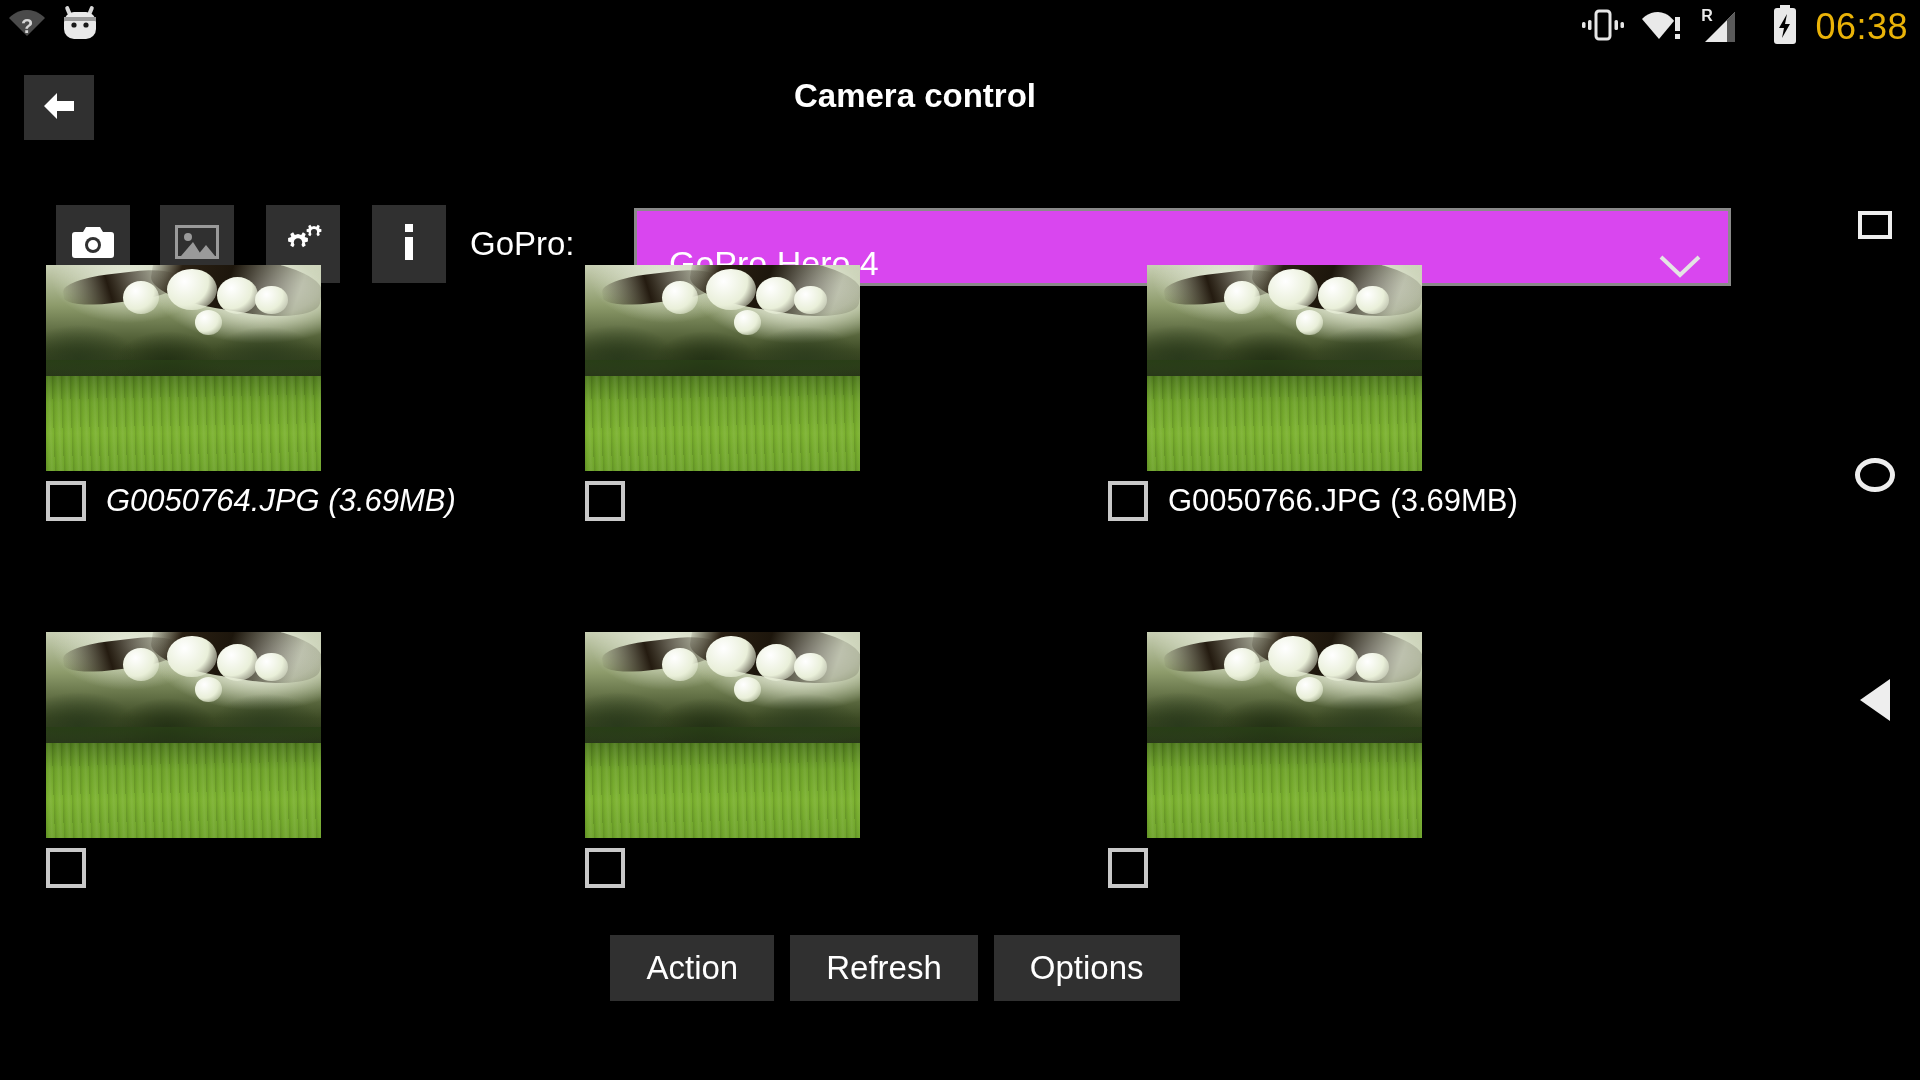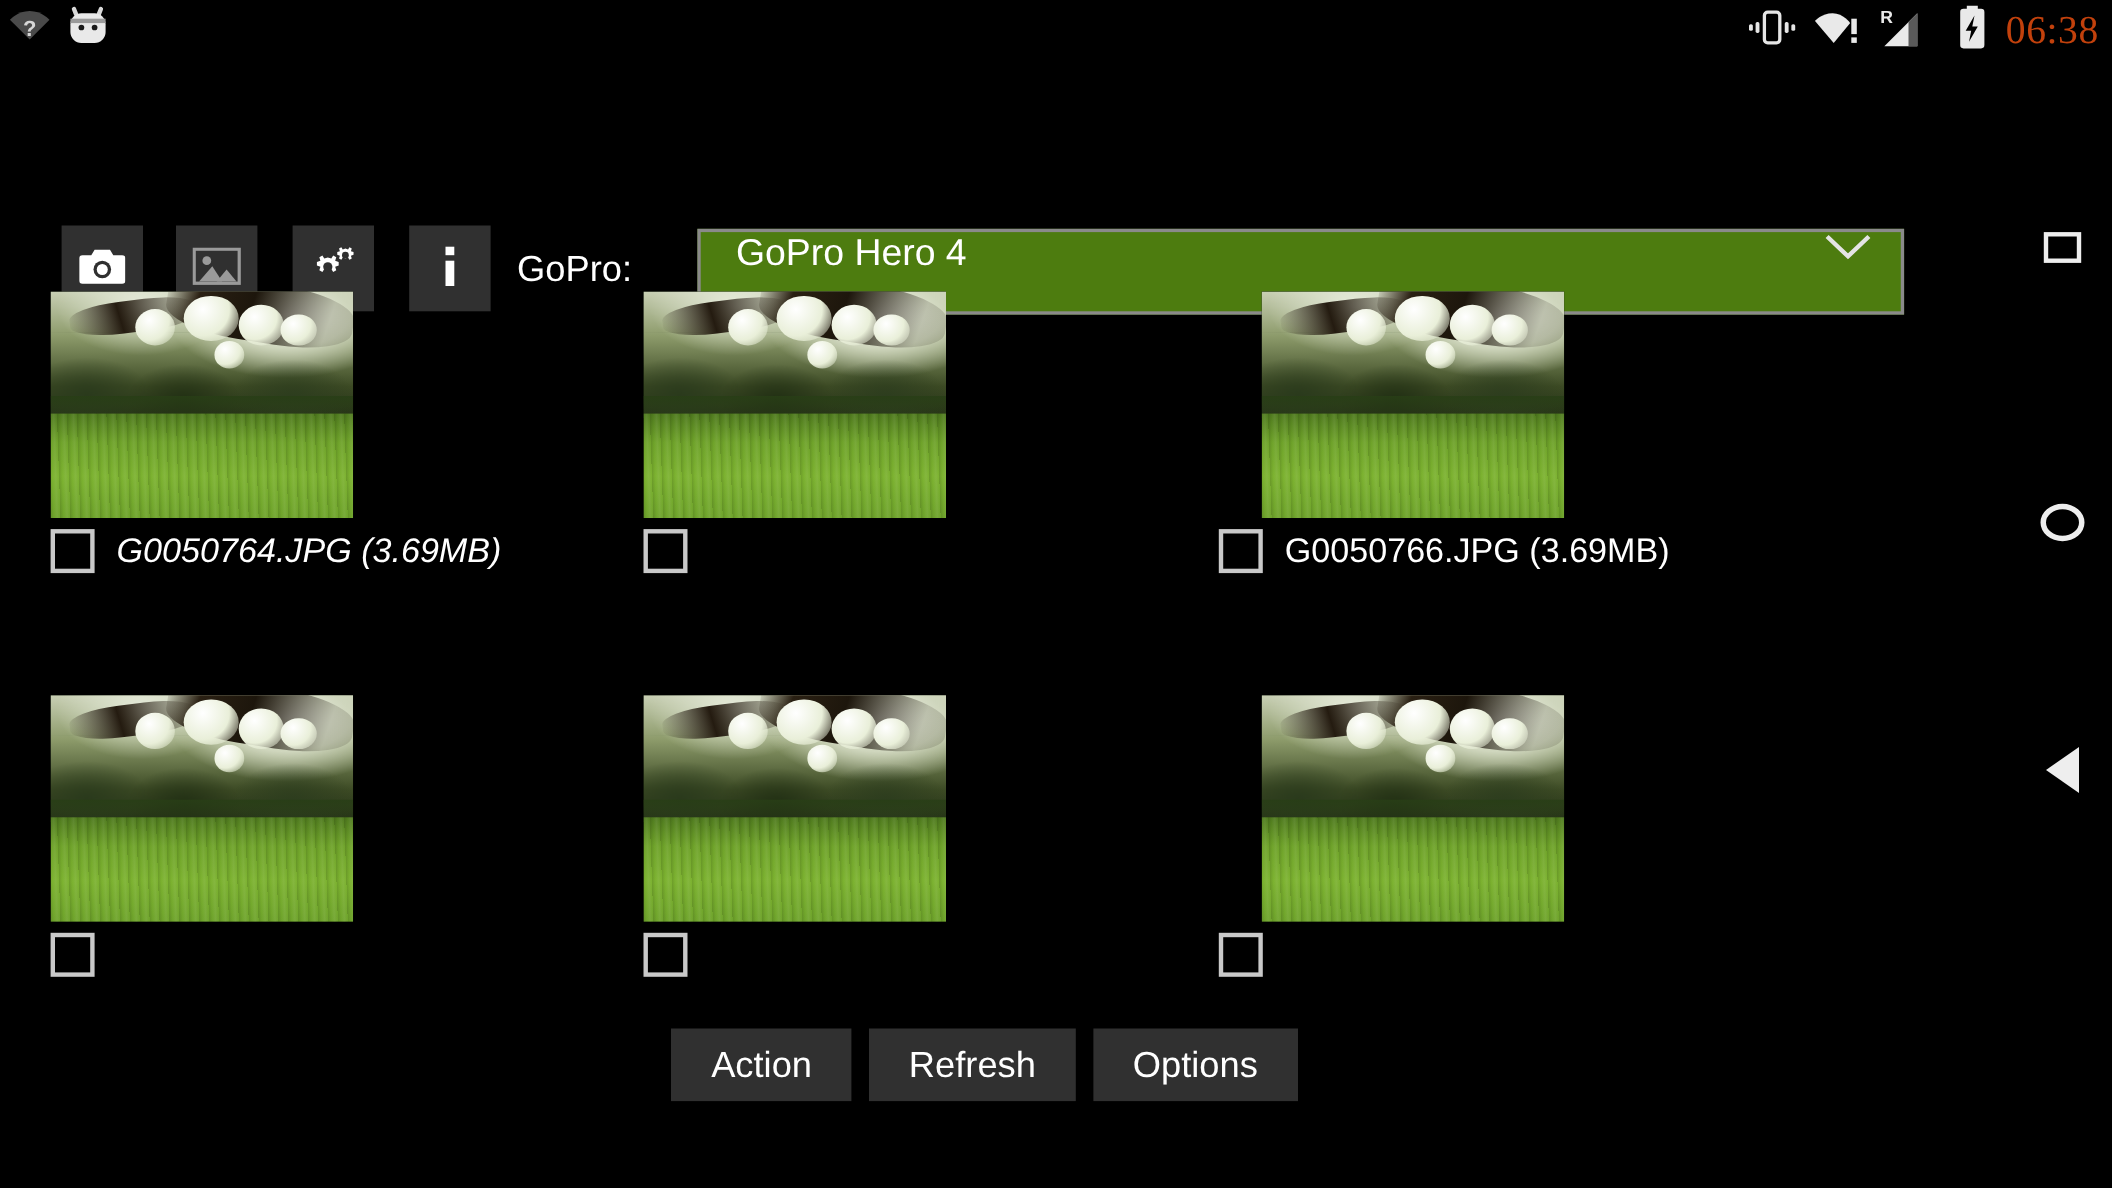--- a/index.html
+++ b/index.html
@@ -12,22 +12,22 @@
   #root { position: relative; width: 1920px; height: 1080px; background: #000; }
 
   
   .statusbar {
     position: absolute; top: 0; left: 0; width: 1920px; height: 55px;
     background: #000;
   }
   .sb-left { position: absolute; left: 8px; top: 4px; display: flex; align-items: center; gap: 14px; }
   .sb-right { position: absolute; right: 12px; top: 2px; display: flex; align-items: center; gap: 16px; }
   .sb-time {
-    color: #c2410c; font-size: 36px; letter-spacing: 0.5px; line-height: 50px;
-    font-family: Liberation Serif, serif;
+    color: #eab308; font-size: 36px; letter-spacing: 0.5px; line-height: 50px;
+    font-family: Liberation Sans, sans-serif;
   }
 
   
   .actionbar {
     position: absolute; top: 55px; left: 0; width: 1830px; height: 105px;
   }
   .back-btn {
     position: absolute; left: 24px; top: 20px; width: 70px; height: 65px;
     background: #303030; display: flex; align-items: center; justify-content: center;
   }
@@ -44,22 +44,22 @@
     position: absolute; top: 0; width: 74px; height: 78px;
     background: #303030; display: flex; align-items: center; justify-content: center;
   }
   .tb0 { left: 56px; } .tb1 { left: 160px; } .tb2 { left: 266px; } .tb3 { left: 372px; }
   .camera-label {
     position: absolute; left: 470px; top: 20px;
     color: #fff; font-size: 33px;
   }
   .camera-select {
     position: absolute; left: 634px; top: 3px; width: 1097px; height: 78px;
-    background: #4d7c0f; border: 3px solid #8a8a8a;
-    display: flex; align-items: flex-start;
+    background: #d946ef; border: 3px solid #8a8a8a;
+    display: flex; align-items: flex-end;
   }
   .camera-select-value {
     color: #fff; font-size: 34px; padding-left: 32px; flex: 1;
   }
   .chev { margin-right: 26px; }
 
   
   .grid {
     position: absolute; top: 265px; left: 0; width: 1790px;
   }
@@ -193,20 +193,30 @@
         <svg width="28" height="40" viewBox="0 0 28 40">
           <rect x="9" y="0" width="10" height="4" fill="#e9e9e9"></rect>
           <rect x="3" y="3" width="22" height="36" rx="3" fill="#e9e9e9"></rect>
           <path d="M16 9 L8 23 L13 23 L11 33 L19 19 L14 19 Z" fill="#000"></path>
         </svg>
       </span>
       <span class="sb-time">06:38</span>
     </div>
   </div>
 
+  <div class="actionbar">
+    <div class="back-btn">
+      <span>
+        <svg width="36" height="30" viewBox="0 0 36 30">
+          <path d="M16 2 L3 15 L16 28 L16 20 L33 20 L33 10 L16 10 Z" fill="#fff"></path>
+        </svg>
+      </span>
+    </div>
+    <div class="page-title">Camera control</div>
+  </div>
 
   <div class="toolbar-row">
     <div class="tool-btn tb0">
       <span>
         <svg width="42" height="34" viewBox="0 0 42 34">
           <path d="M14 2 L28 2 L31 7 L39 7 A3 3 0 0 1 42 10 L42 30 A3 3 0 0 1 39 33 L3 33 A3 3 0 0 1 0 30 L0 10 A3 3 0 0 1 3 7 L11 7 Z" fill="#fff"></path>
           <circle cx="21" cy="20" r="8" fill="#303030"></circle>
           <circle cx="21" cy="20" r="5" fill="#fff"></circle>
         </svg>
       </span>

